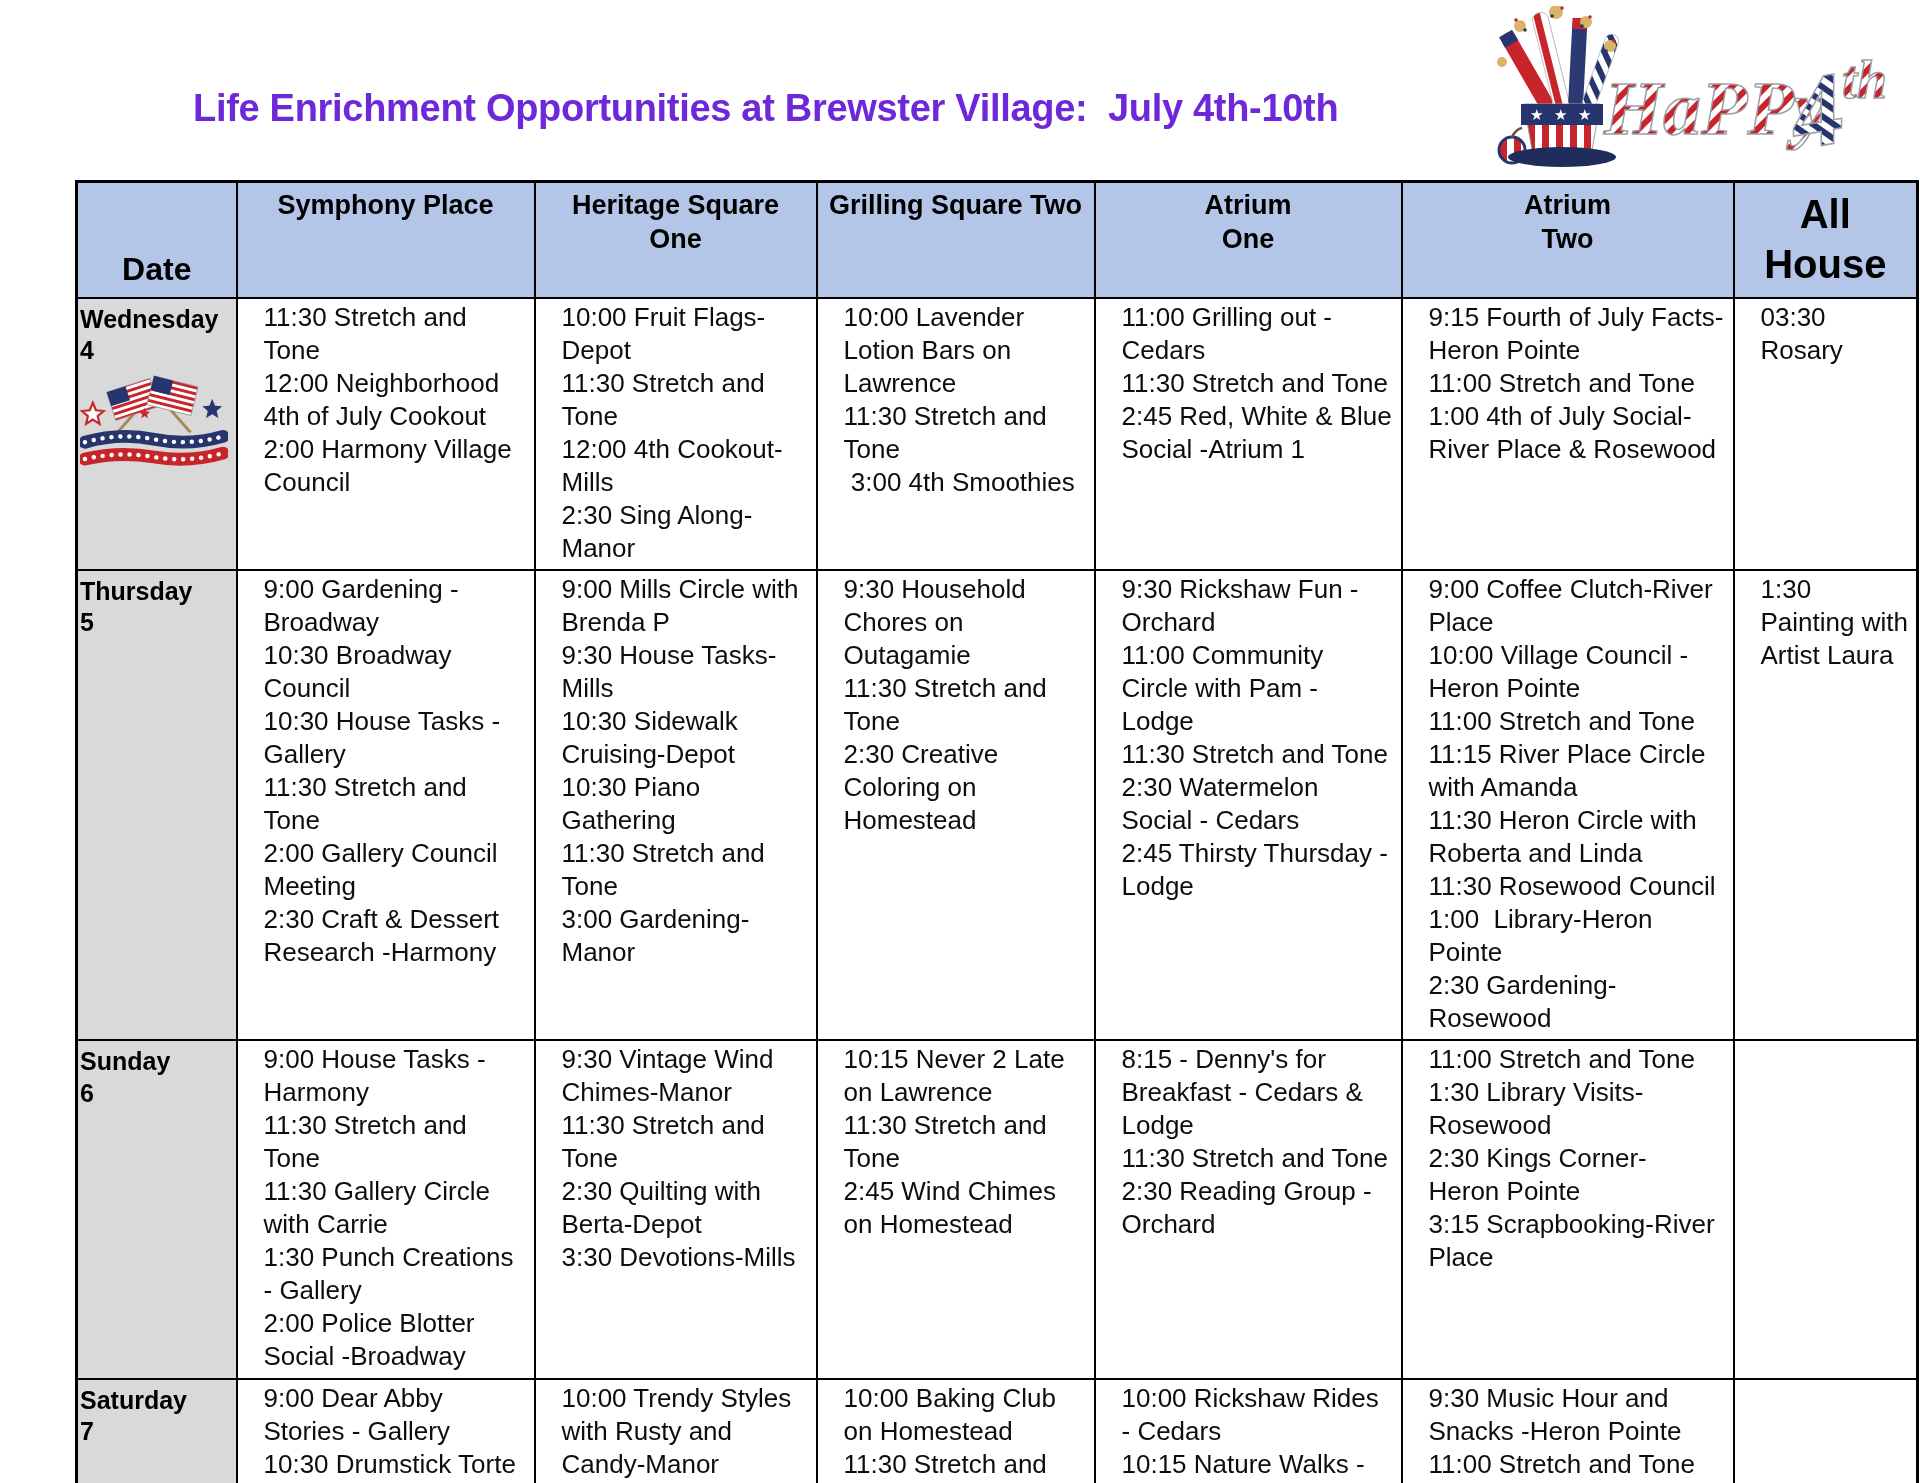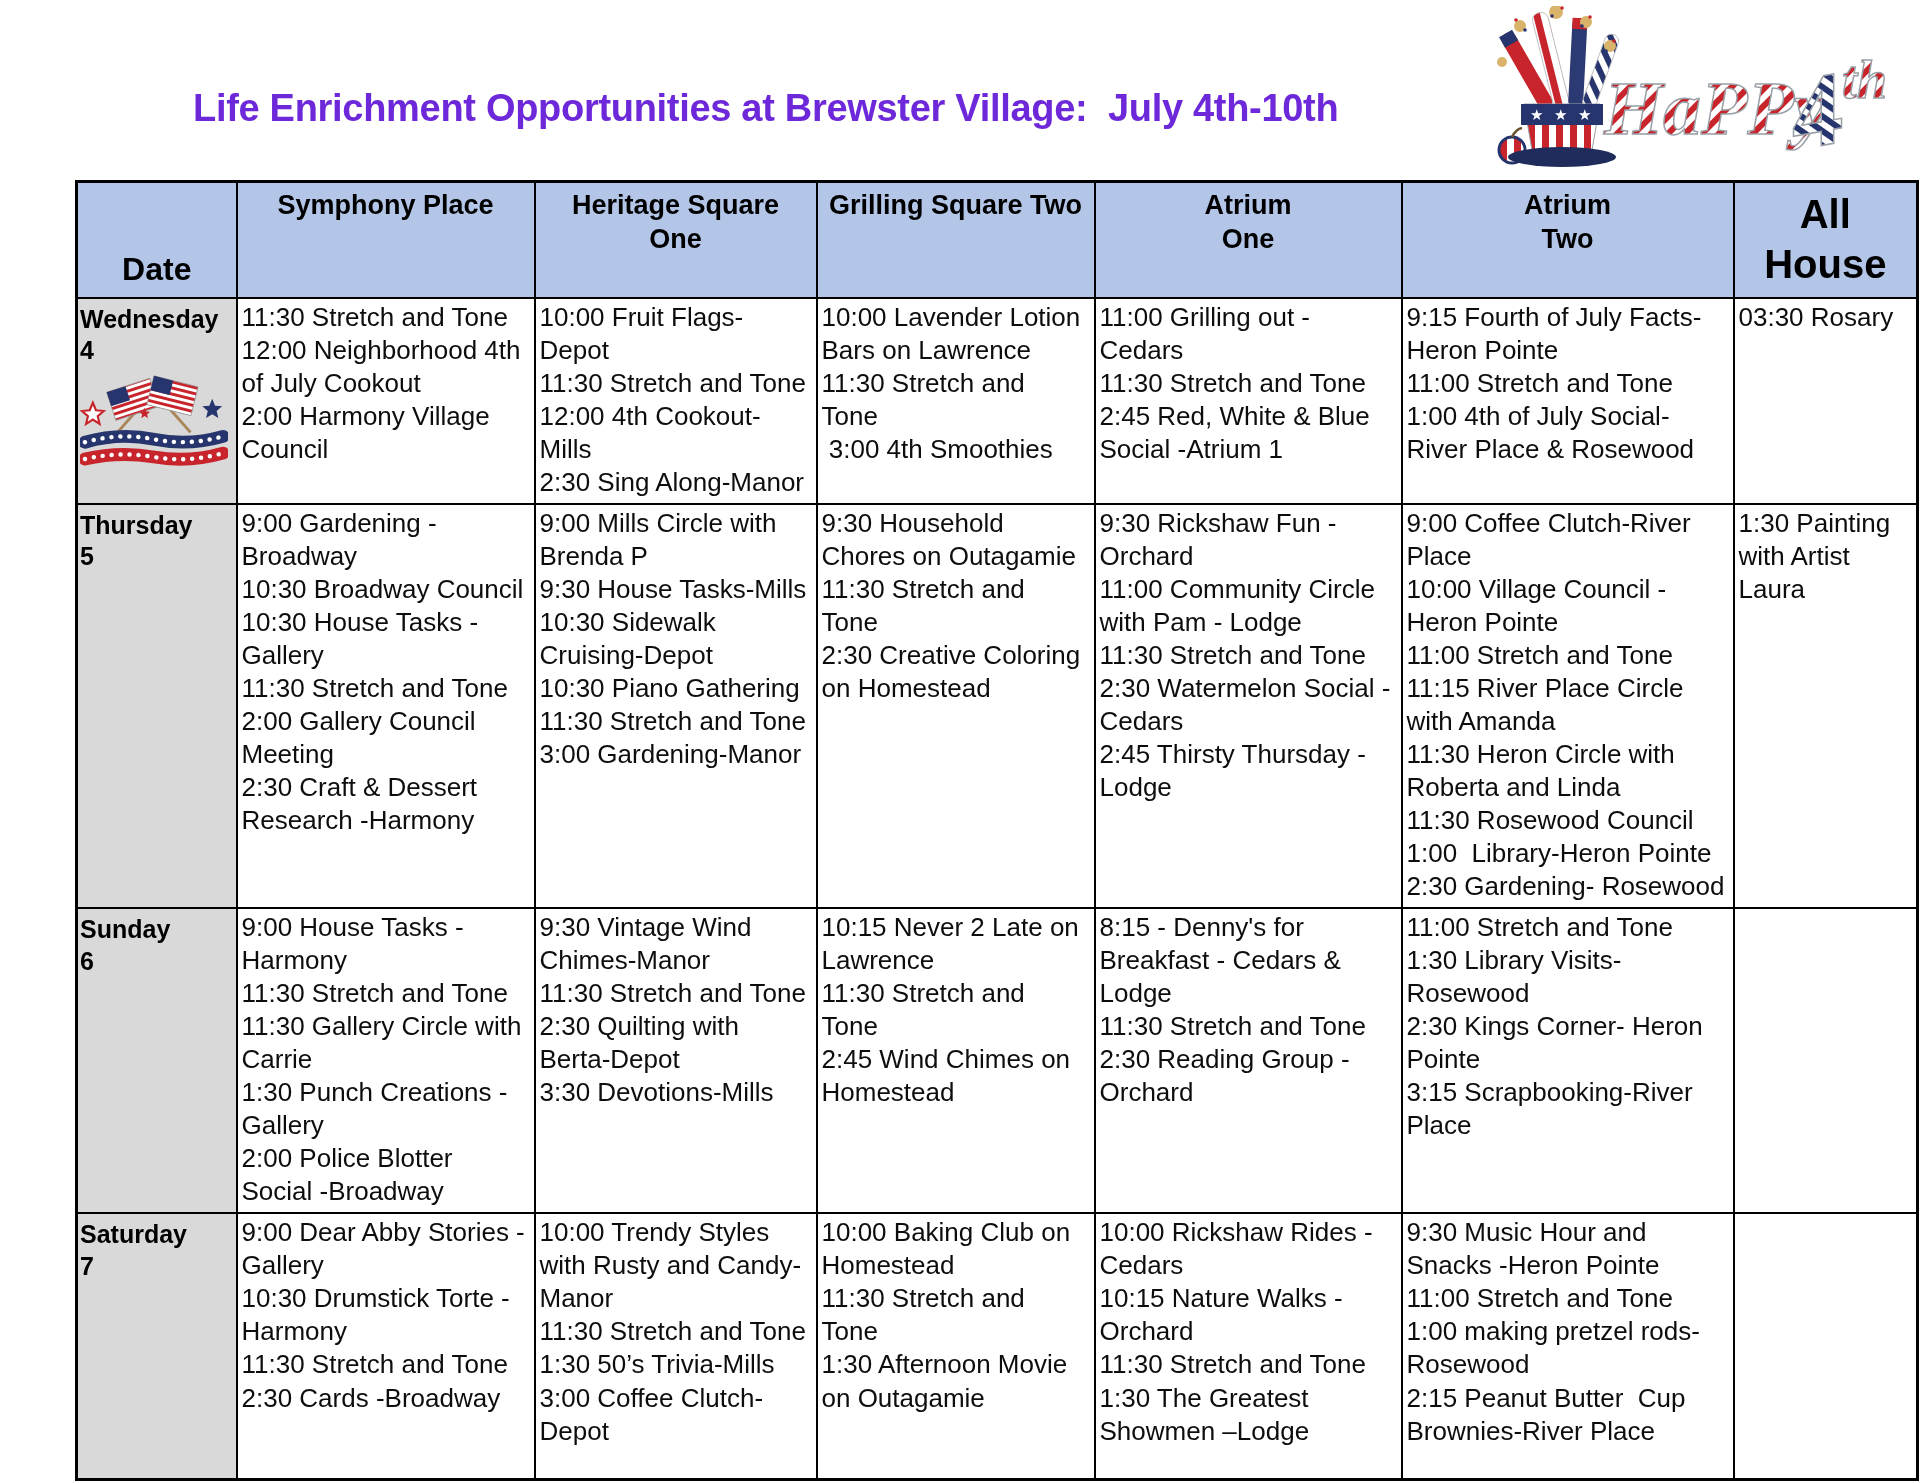--- a/index.html
+++ b/index.html
@@ -18,21 +18,21 @@
     border-collapse:collapse;table-layout:fixed;border:3px solid #000;
   }
   .schedule th,.schedule td{border:2px solid #000;vertical-align:top;overflow:hidden;}
   .schedule th{
     background:#b4c6e7;font-size:27px;font-weight:bold;text-align:center;
     padding:6px 8px 8px;white-space:pre-line;line-height:1.25;color:#000;
   }
   thead tr{height:82px;}
   th.date-h{vertical-align:bottom;font-size:32px;padding-bottom:8px;}
   th.allhouse-h{font-size:40px;}
-  .schedule td{background:#fff;padding:2px 8px 4px 4px;}
+  .schedule td{background:#fff;padding:2px 8px 4px 26px;}
   td.datecell{background:#d9d9d9;text-align:left;padding:5px 2px 0;}
   .day{font-weight:bold;font-size:25px;line-height:1.25;color:#000;}
   .num{font-weight:bold;font-size:25px;line-height:1.2;color:#000;}
   .flagswrap{margin-top:10px;}
   .act{font-size:26px;line-height:1.27;white-space:pre-wrap;color:#0d0d0d;}
   tr.rw{height:166px;}
   tr.rt{height:392px;}
   tr.rf{height:300px;}
   tr.rs{height:266px;}
 </style>

